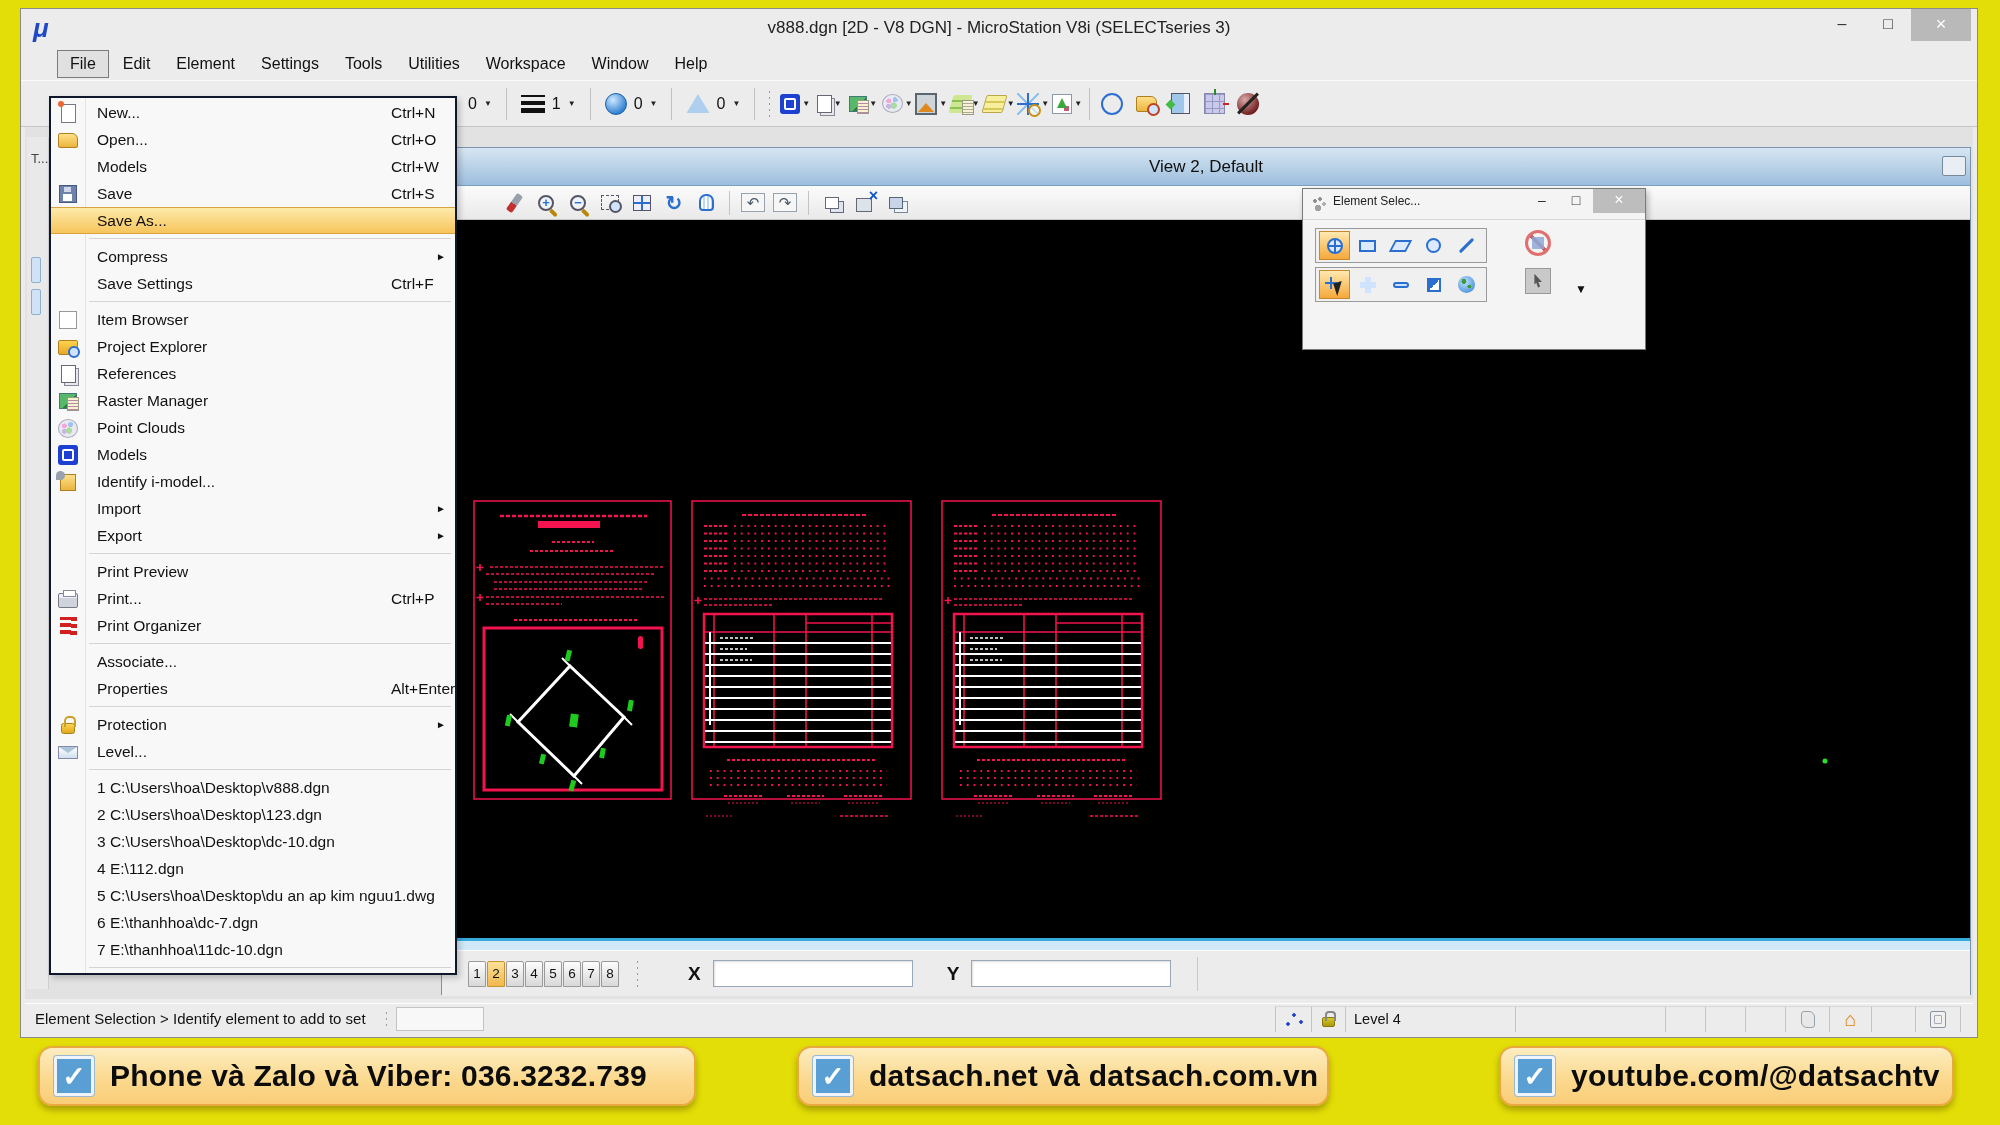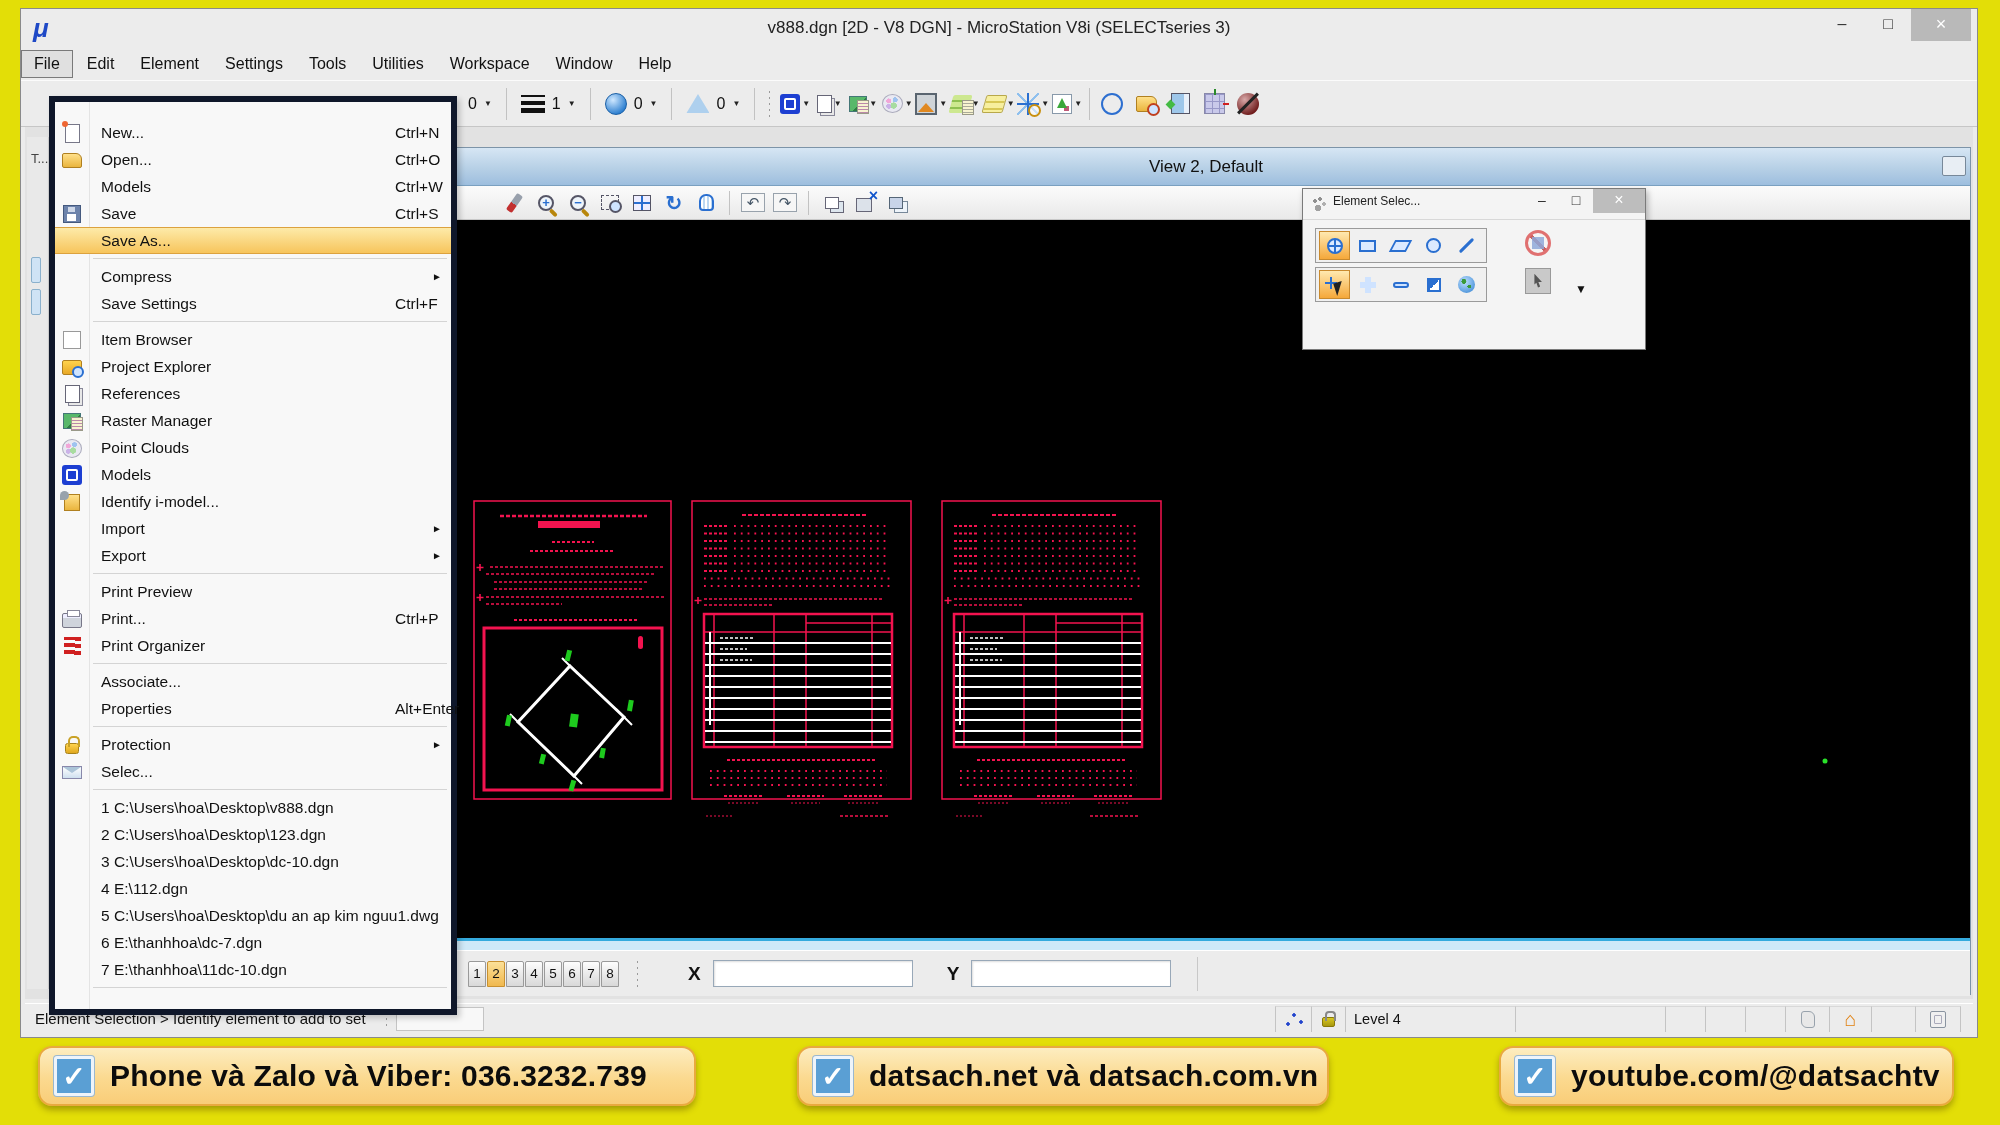--- a/index.html
+++ b/index.html
@@ -10,21 +10,21 @@
 .app{position:absolute;left:20px;top:8px;width:1958px;height:1030px;background:#ececec;border:1px solid #8a8a8a}
 
 
 .titlebar{position:relative;height:38px;text-align:center;font-size:17px;line-height:38px;color:#222}
 .logo{position:absolute;left:12px;top:2px;font-size:26px;font-weight:bold;font-style:italic;color:#1f49c6;line-height:34px}
 .winbtns{position:absolute;right:6px;top:0;display:flex;height:34px}
 .winbtn{width:46px;height:32px;text-align:center;line-height:30px;font-size:16px;color:#333}
 .winbtn.close{width:60px;background:#b9b9b9;color:#fff;font-size:18px}
 
 
-.menubar{height:33px;display:flex;align-items:center;font-size:16px}
+.menubar{height:33px;display:flex;align-items:center;padding-left:36px;font-size:16px}
 .mitem{padding:4px 12px;margin-right:2px}
 .mitem.active{background:#e0e0e0;border:1px solid #7a7a7a}
 
 
 .attrbar{height:47px;border-top:1px solid #fbfbfb;border-bottom:1px solid #c6c6c6;display:flex;align-items:center;padding-left:438px;background:#ececec}
 .combo{display:flex;align-items:center;gap:7px;padding:0 9px;height:34px}
 .combo .val{font-size:16px}
 .dd{font-size:8px;color:#222}
 .tsep{width:1px;height:32px;background:#c2c2c2;margin:0 5px}
 .grip{width:6px;height:30px;margin:0 6px;background-image:radial-gradient(circle 1.3px,#9a9a9a 60%,transparent 65%);background-size:5px 6px;background-repeat:repeat-y;background-position:center}
@@ -64,21 +64,21 @@
 .esbtn.close{width:52px;background:#bdbdbd;color:#fff;font-size:16px}
 .esbody{position:relative;padding:8px 12px}
 .esgroup{position:relative;display:flex;border:1px solid #9a9a9a;background:#f0f0f0;padding:2px;width:172px;margin-bottom:4px}
 .estool{width:31px;height:29px;display:flex;align-items:center;justify-content:center;margin:0 1px}
 .estool.active{background:linear-gradient(180deg,#ffe9b0,#f5a83a);border:1px solid #c98a2e}
 .esx1{position:absolute;left:222px;top:10px}
 .esx2{position:absolute;left:222px;top:48px}
 .esdd{position:absolute;left:272px;top:62px;font-size:12px;color:#111}
 
 
-.filemenu{position:absolute;left:28px;top:87px;width:408px;background:#f8f8f8;border:6px solid #0f172a;box-shadow:3px 3px 6px #0003;z-index:60;padding:17px 0}
+.filemenu{position:absolute;left:28px;top:87px;width:408px;background:#f8f8f8;border:2px solid #0f172a;box-shadow:3px 3px 6px #0003;z-index:60;padding:1px 0}
 .fm-gutterline{position:absolute;left:34px;top:0;bottom:0;width:1px;background:#e4e4e4}
 .fm-row{position:relative;height:27px;font-size:15.5px;line-height:27px}
 .fm-row .fm-label{position:absolute;left:46px;white-space:nowrap}
 .fm-row .fm-short{position:absolute;left:340px}
 .fm-row .fm-sub{position:absolute;right:9px;font-size:10px}
 .fm-row .fm-ic{position:absolute;left:7px;top:4px;width:20px;height:20px;display:flex;align-items:center;justify-content:center}
 .fm-row.hl{background:linear-gradient(180deg,#fdeaa9,#f7c55c);border-top:1px solid #dca23e;border-bottom:1px solid #dca23e;line-height:25px}
 .fm-sep{height:9px;position:relative}
 .fm-sep::after{content:"";position:absolute;left:38px;right:4px;top:4px;height:1px;background:#d4d4d4}
 
@@ -665,21 +665,21 @@
         <span class="fm-ic">
           <span class="ic ic-lock-icon"></span>
         </span>
         <span class="fm-label">Protection</span>
         <span class="fm-sub">►</span>
       </div>
       <div class="fm-row">
         <span class="fm-ic">
           <span class="ic ic-send-icon"></span>
         </span>
-        <span class="fm-label">Selec...</span>
+        <span class="fm-label">Level...</span>
       </div>
       <div class="fm-sep"></div>
       <div class="fm-row">
         <span class="fm-label">1 C:\Users\hoa\Desktop\v888.dgn</span>
       </div>
       <div class="fm-row">
         <span class="fm-label">2 C:\Users\hoa\Desktop\123.dgn</span>
       </div>
       <div class="fm-row">
         <span class="fm-label">3 C:\Users\hoa\Desktop\dc-10.dgn</span>

